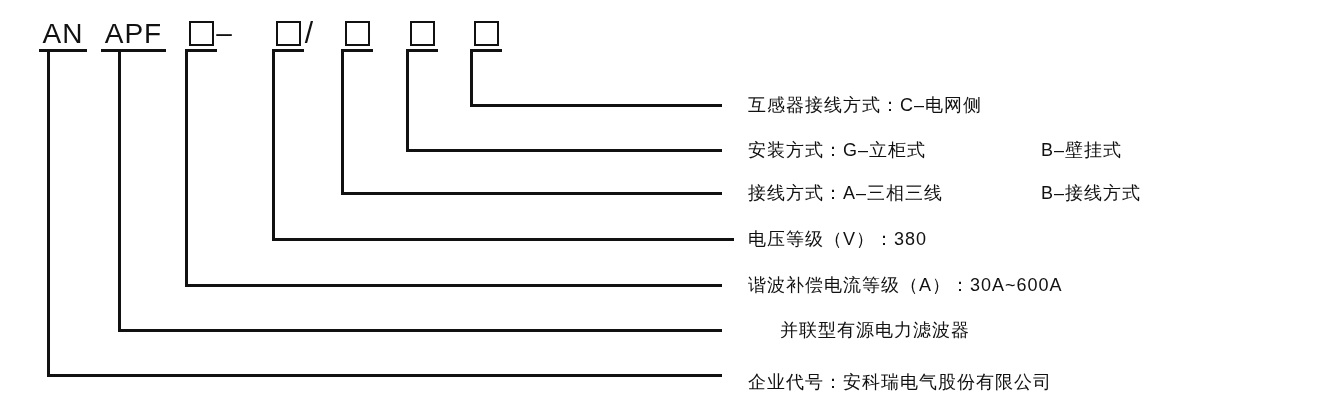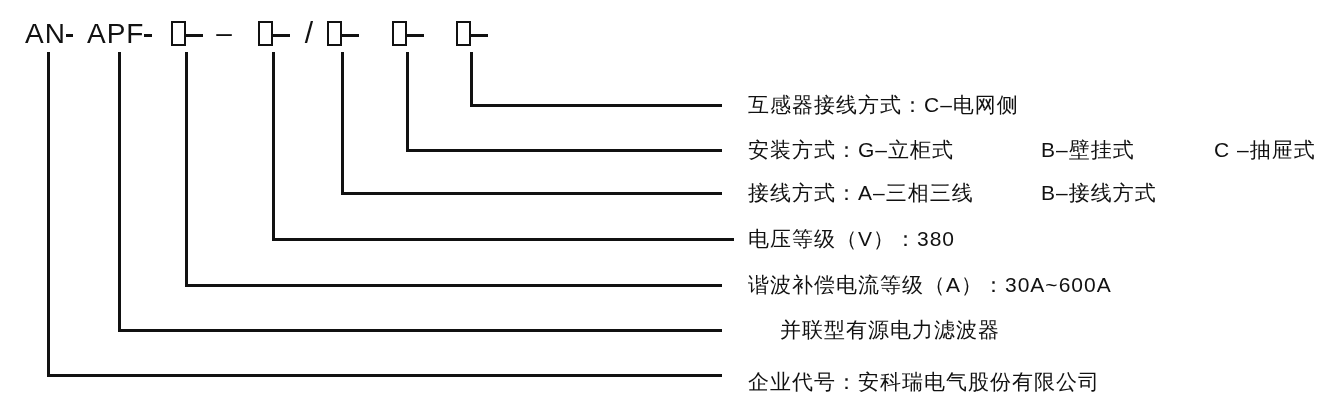--- a/index.html
+++ b/index.html
@@ -15,22 +15,24 @@
     overflow: hidden;
     font-family: "Liberation Sans", "DejaVu Sans", sans-serif;
     color: #111111;
   }
   
   .code-seg {
     position: absolute;
     top: 18px;
     height: 34px;
     display: flex;
+    flex-direction: column;
     justify-content: flex-end;
     align-items: center;
+    margin-left: 14px;
   }
   .code-text {
     font-size: 28px;
     line-height: 26px;
     letter-spacing: 1px;
     margin-bottom: 2px;
     white-space: nowrap;
   }
   .code-box {
     width: 21px;
@@ -60,21 +62,21 @@
     background: #111111;
   }
   .hline {
     position: absolute;
     height: 3px;
     background: #111111;
   }
   
   .row-label {
     position: absolute;
-    font-size: 21px;
+    font-size: 18px;
     line-height: 24px;
     letter-spacing: 1px;
     white-space: nowrap;
   }
 </style>
 </head>
 <body>
 
 <div class="canvas">
 
@@ -135,21 +137,20 @@
   <div class="vline" style="left:118px;top:52px;height:280px"></div>
   <div class="hline" style="left:118px;top:329px;width:604px"></div>
 
   <div class="vline" style="left:47px;top:52px;height:325px"></div>
   <div class="hline" style="left:47px;top:374px;width:675px"></div>
 
   <span class="row-label" style="left:748px;top:93px">互感器接线方式：C–电网侧</span>
 
   <span class="row-label" style="left:1041px;top:138px">B–壁挂式</span>
   <span class="row-label" style="left:748px;top:138px">安装方式：G–立柜式</span>
-  <span class="row-label" style="left:1214px;top:138px">C –抽屉式</span>
 
   <span class="row-label" style="left:748px;top:181px">接线方式：A–三相三线</span>
   <span class="row-label" style="left:1041px;top:181px">B–接线方式</span>
 
   <span class="row-label" style="left:748px;top:227px">电压等级（V）：380</span>
 
   <span class="row-label" style="left:748px;top:273px">谐波补偿电流等级（A）：30A~600A</span>
 
   <span class="row-label" style="left:780px;top:318px">并联型有源电力滤波器</span>
 

